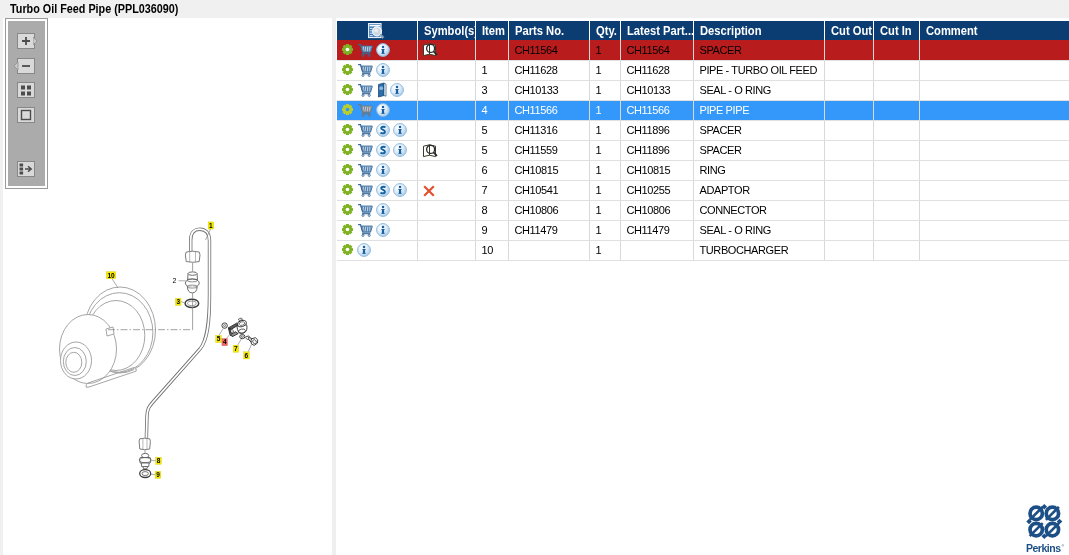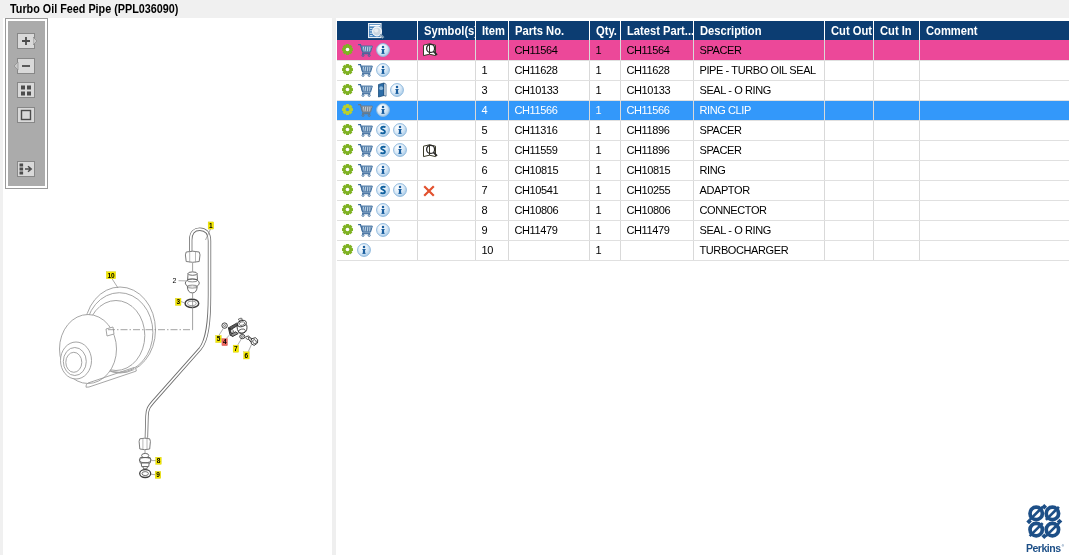--- a/index.html
+++ b/index.html
@@ -22,21 +22,21 @@
   #tbl { position:absolute; left:337px; top:21px; width:732px; border-collapse:collapse;
     table-layout:fixed; font-size:11px; color:#000; }
   #tbl th { background:#0c3d72; color:#fff; font-weight:bold; text-align:left; font-size:13px;
     height:19px; padding:0 0 0 6px; border-right:1px solid #fff; overflow:hidden; white-space:nowrap; }
   #tbl th span { display:inline-block; transform:scaleX(0.86); transform-origin:0 50%; }
   #tbl th:last-child { border-right:none;margin-left:42px; }
   #tbl td { height:20px; padding:0 0 0 6px; letter-spacing:-0.4px; border-right:1px solid #d9d9d9;
     border-bottom:1px solid #e0e0e0; overflow:hidden; white-space:nowrap; vertical-align:middle; }
   #tbl td:last-child { border-right:none; }
   #tbl td.icons { padding-left:5px; }
-  tr.yellow td { background:#ec4899;margin-top:30px; }
+  tr.yellow td { background:#b91c1c;margin-top:30px; }
   tr.sel td { background:#3398fa; color:#fff; border-right-color:#bcd9f8; border-bottom-color:#cfd9e4; }
   .ic { vertical-align:middle; margin-right:2.5px; }
 
   
   .lbl { fill:#f5e900; stroke:#c8c000; stroke-width:0.3; }
   .lblr { fill:#f0685e; stroke:#c05048; stroke-width:0.3; }
   .ltx { font-family:"Liberation Sans",sans-serif; font-size:6.5px; font-weight:bold; fill:#000; }
 
   #logo { position:absolute; left:1026px; top:503px; }
 </style>
@@ -329,21 +329,21 @@
             </svg><svg class="ic" width="17" height="14">
               <use href="#cart"></use>
             </svg><svg class="ic" width="14" height="14">
               <use href="#info"></use>
             </svg></td>
       <td></td>
           <td>1</td>
           <td>CH11628</td>
           <td>1</td>
           <td>CH11628</td>
-          <td>PIPE - TURBO OIL SEAL</td>
+          <td>PIPE - TURBO OIL FEED</td>
           <td></td>
           <td></td>
           <td></td>
     </tr>
     <tr>
       <td class="icons"><svg class="ic" width="12" height="12">
               <use href="#gear"></use>
             </svg><svg class="ic" width="17" height="14">
               <use href="#cart"></use>
             </svg><svg class="ic" width="11" height="16">
@@ -367,21 +367,21 @@
             </svg><svg class="ic" width="17" height="14">
               <use href="#cartsel"></use>
             </svg><svg class="ic" width="14" height="14">
               <use href="#info"></use>
             </svg></td>
       <td></td>
           <td>4</td>
           <td>CH11566</td>
           <td>1</td>
           <td>CH11566</td>
-          <td>RING CLIP</td>
+          <td>PIPE PIPE</td>
           <td></td>
           <td></td>
           <td></td>
     </tr>
     <tr>
       <td class="icons"><svg class="ic" width="12" height="12">
               <use href="#gear"></use>
             </svg><svg class="ic" width="17" height="14">
               <use href="#cart"></use>
             </svg><svg class="ic" width="14" height="14">

